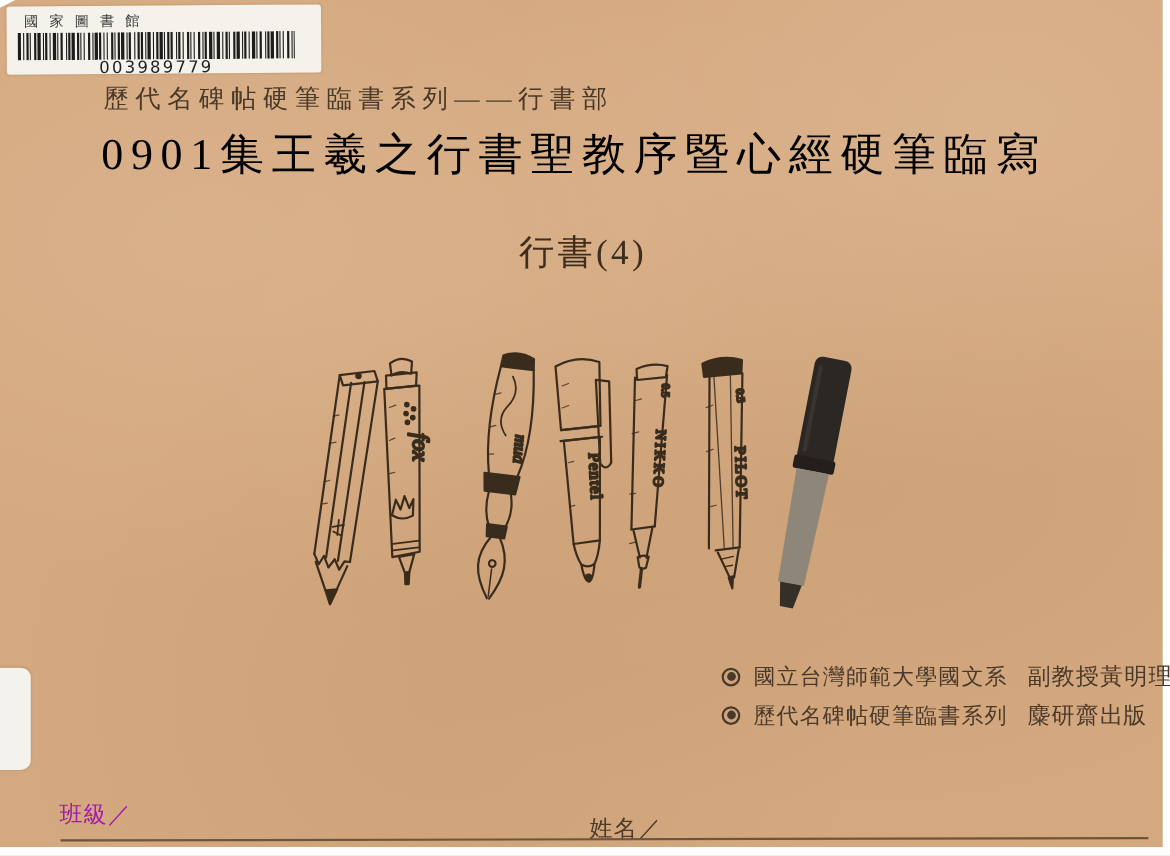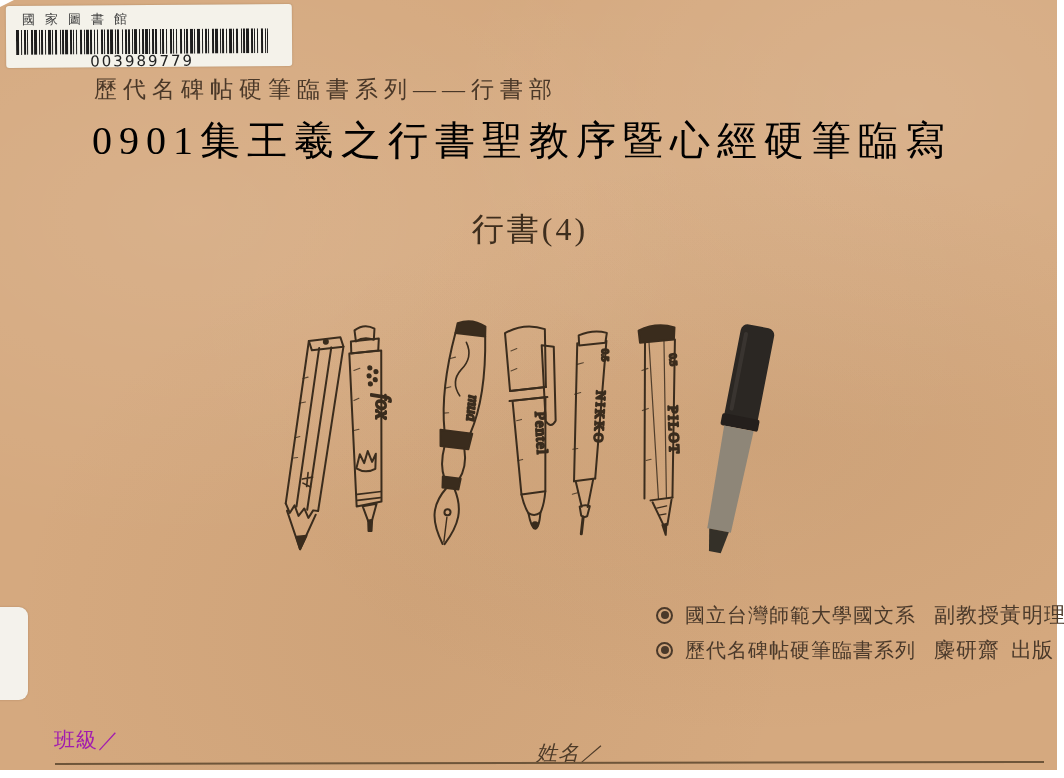--- a/index.html
+++ b/index.html
@@ -61,29 +61,29 @@
   .bullet{
     width:13px;height:13px;border:2.5px solid #4a392a;border-radius:50%;
     position:relative;margin-right:12px;flex:0 0 auto;
   }
   .bullet::after{
     content:"";position:absolute;left:2.5px;top:2.5px;width:8px;height:8px;
     background:#4a392a;border-radius:50%;
   }
   .credit-org{font-size:20px;letter-spacing:1px;}
   .credit-name{font-size:21px;letter-spacing:1px;margin-left:18px;}
-  .credit-role{font-size:21px;margin-left:11px;}
+  .credit-role{font-size:21px;margin-left:0;}
   
   .edge-sticker{
     position:absolute;left:-16px;top:607px;width:44px;height:93px;
     background:#f4f2ec;border-radius:9px;box-shadow:0 0 2px rgba(90,60,30,.3);
   }
   
   .class-label{position:absolute;left:54px;top:726px;font-size:21px;letter-spacing:1px;color:#a21caf;}
-  .name-label{position:absolute;left:536px;top:739px;font-size:21px;letter-spacing:1px;color:#4c3a28;font-style:italic;}
+  .name-label{position:absolute;left:536px;top:739px;font-size:21px;letter-spacing:1px;color:#4c3a28;}
   .field-line{
     position:absolute;left:55px;top:762px;width:989px;height:2px;
     background:#6e5539;transform:rotate(-.12deg);
   }
 </style>
 </head>
 <body>
 
 <div class="paper"></div>
 <div class="corner-wedge"></div>

